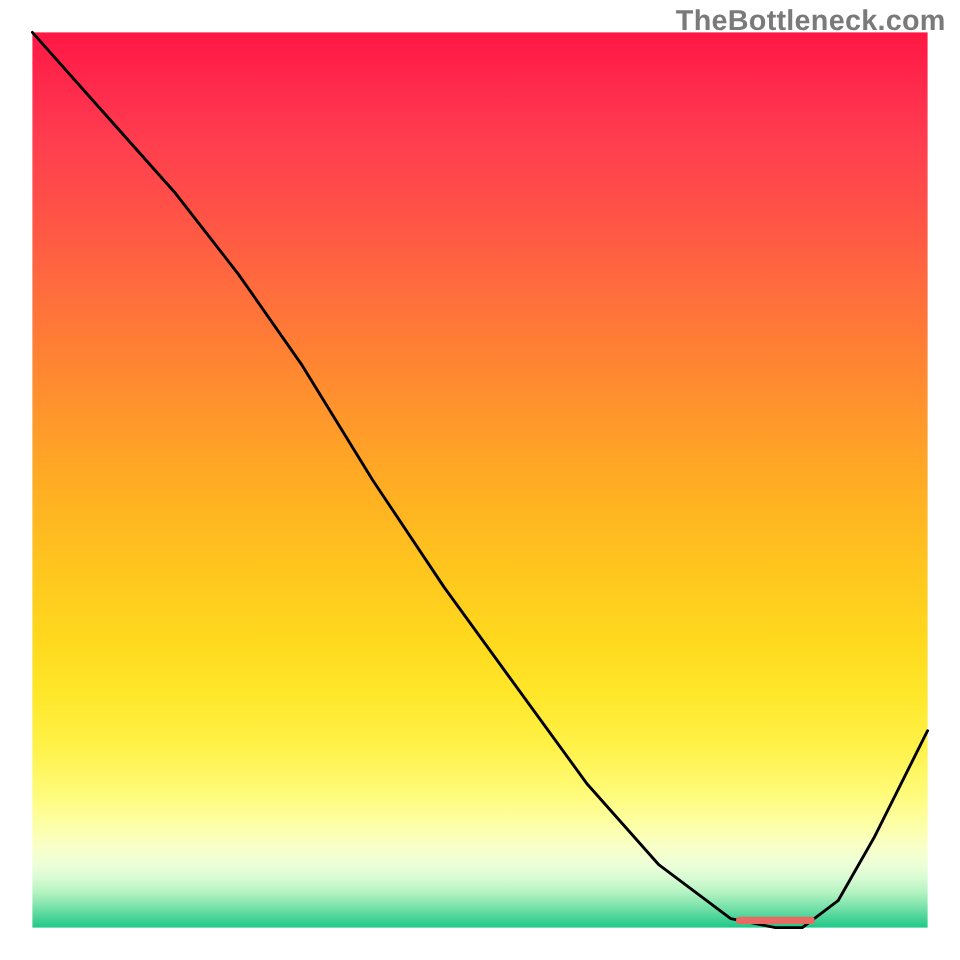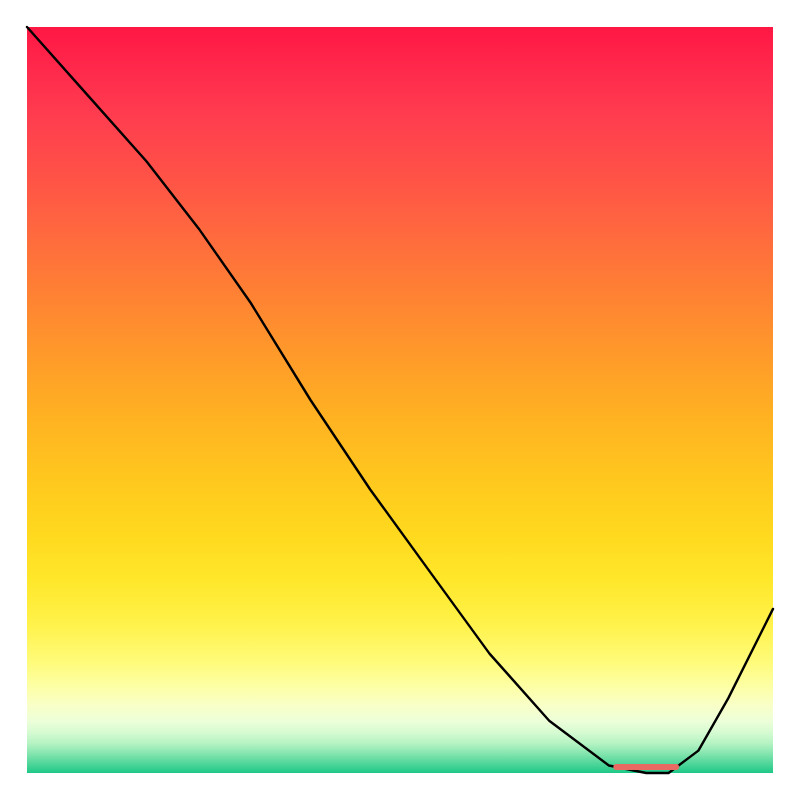--- a/index.html
+++ b/index.html
@@ -73,20 +73,21 @@
   }
   .marker-band {
     fill: none;
     stroke-linecap: round;
   }
 </style>
 </head>
 <body>
 <div class="stage">
 
+  <div class="watermark">TheBottleneck.com</div>
 
   <div class="plotbox"></div>
 
   <svg class="overlay" viewBox="0 0 746 746">
     <path id="curve-path" class="curve" d="M0.0 0.0 L59.7 67.1 L119.4 134.3 L171.6 201.4 L223.8 276.0 L283.5 373.0 L343.2 462.5 L402.8 544.6 L462.5 626.6 L522.2 693.8 L581.9 738.5 L619.2 746.0 L641.6 746.0 L671.4 723.6 L701.2 671.4 L746.0 581.9"></path>
     <line id="marker-band" class="marker-band" stroke="#e86a63" x1="589.34" x2="649.02" y1="740.032" y2="740.032" stroke-width="6"></line>
   </svg>
 
 </div>
 

